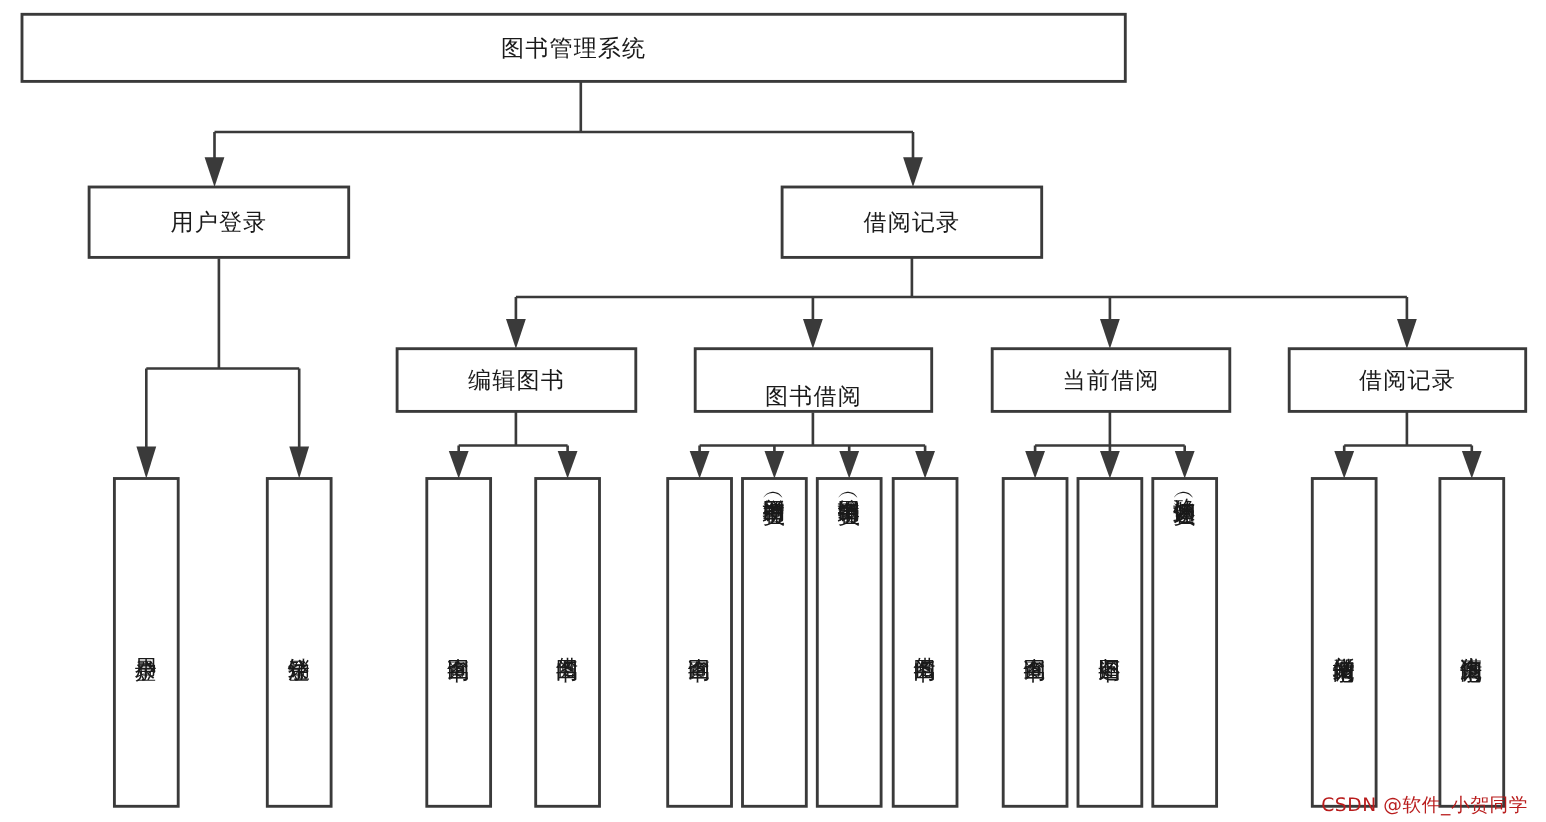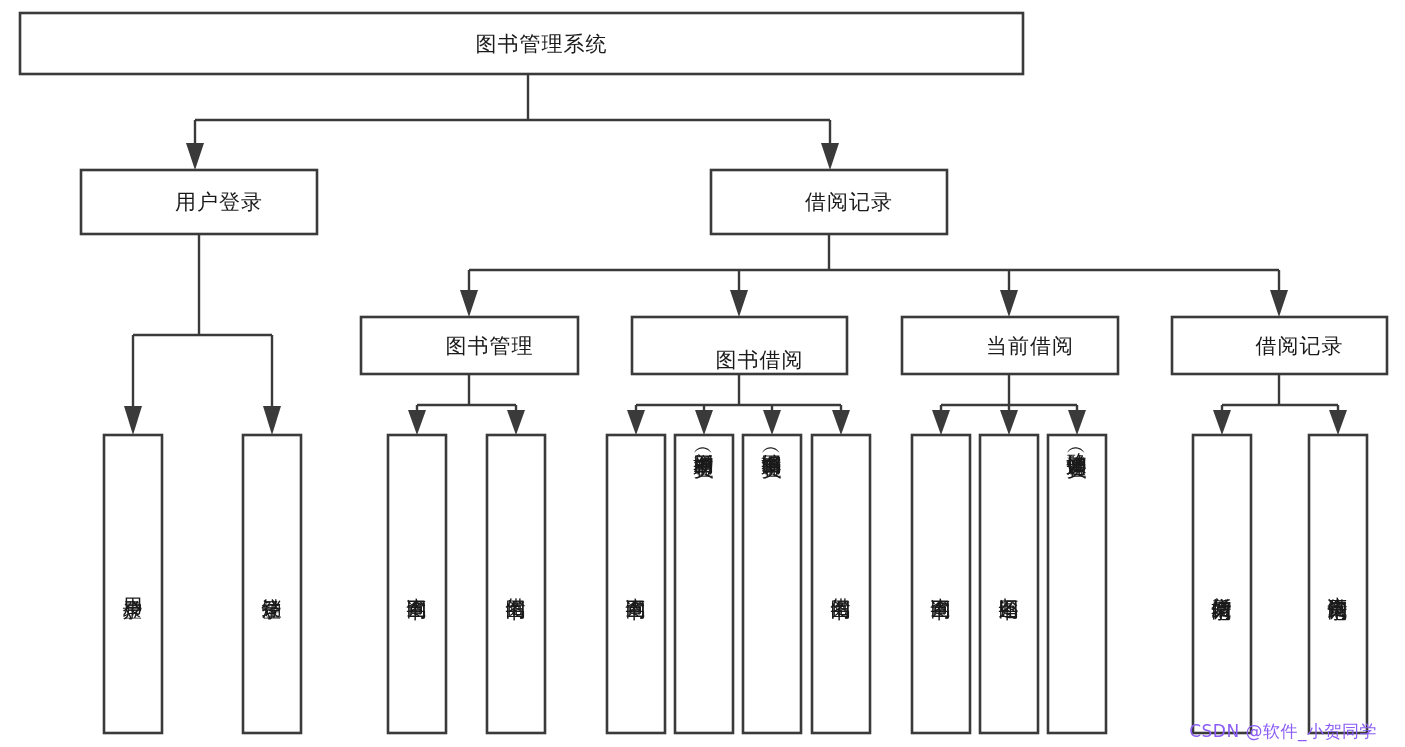--- a/index.html
+++ b/index.html
@@ -56,35 +56,34 @@
     color: #1a1a1a;
     white-space: nowrap;
     font-family: "DejaVu Sans", "Liberation Sans", sans-serif;
   }
   .hlabel-wrap {
     position: absolute;
     display: flex;
     align-items: center;
     justify-content: center;
     pointer-events: none;
-    padding-left: 20px;
   }
   .hlabel-text {
     font-size: 21px;
     color: #1a1a1a;
     white-space: nowrap;
     letter-spacing: 1px;
     font-family: "DejaVu Sans", "Liberation Sans", sans-serif;
   }
   .watermark {
     position: absolute;
-    right: 28px;
+    right: 16px;
     bottom: 4px;
     font-size: 17px;
-    color: #8b5cf6;
+    color: #b91c1c;
     letter-spacing: 0.5px;
     white-space: nowrap;
     font-family: "DejaVu Sans", "Liberation Sans", sans-serif;
   }
 </style>
 </head>
 <body>
 
 <div id="diagram-root">
 
@@ -198,21 +197,21 @@
 
   <div class="hlabel-wrap" style="left:81px; top:170px; width:236px; height:64px;">
     <span class="hlabel-text">用户登录</span>
   </div>
 
   <div class="hlabel-wrap" style="left:711px; top:170px; width:236px; height:64px;">
     <span class="hlabel-text">借阅记录</span>
   </div>
 
   <div class="hlabel-wrap" style="left:361px; top:317px; width:217px; height:57px;">
-    <span class="hlabel-text">图书管理</span>
+    <span class="hlabel-text">编辑图书</span>
   </div>
 
   <div class="hlabel-wrap" style="left:632px; top:317px; width:215px; height:57px;align-items:flex-end;">
     <span class="hlabel-text">图书借阅</span>
   </div>
 
   <div class="hlabel-wrap" style="left:1172px; top:317px; width:215px; height:57px;">
     <span class="hlabel-text">借阅记录</span>
   </div>
 

